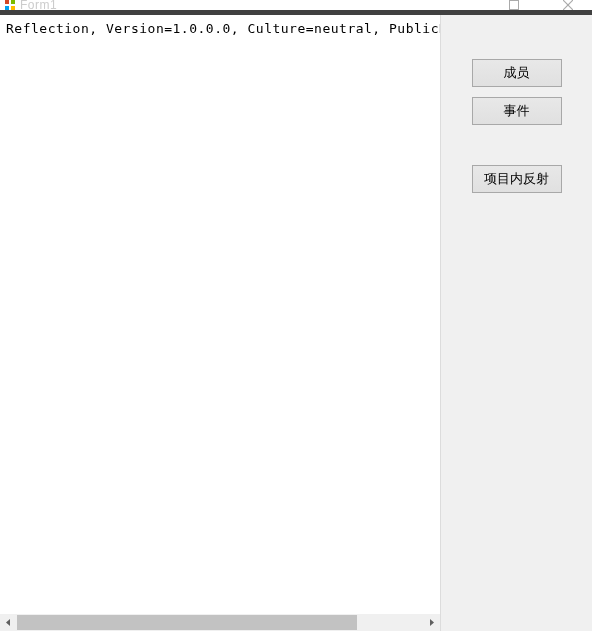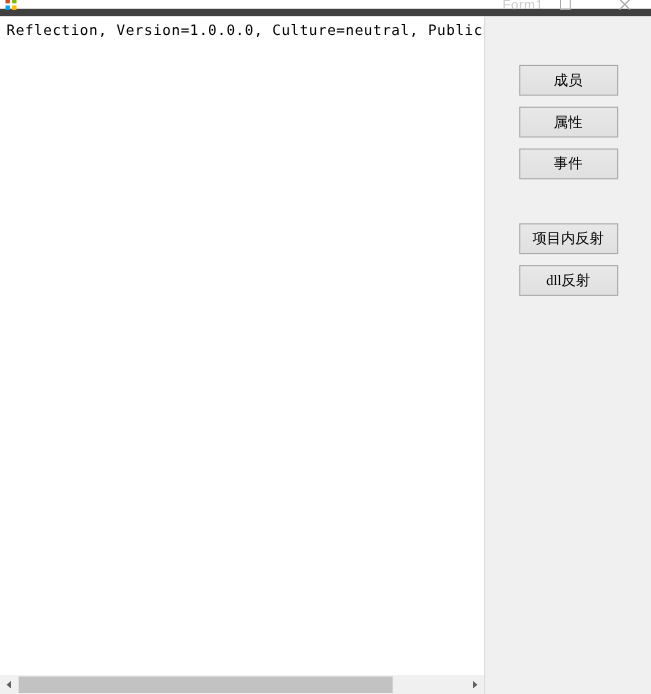--- a/index.html
+++ b/index.html
@@ -17,22 +17,21 @@
       background: #f0f0f0;
       display: flex;
       flex-direction: column;
     }
     .titlebar {
       height: 15px;
       background: #ffffff;
       display: flex;
       align-items: center;
       padding: 0 4px;
-      border-bottom: 7px solid #404040;
-      text-align: right;
+      border-bottom: 5px solid #404040;
     }
     .title-icon {
       width: 12px;
       height: 12px;
       margin-right: 4px;
       display: flex;
       align-items: center;
       justify-content: center;
     }
     .title-text {
@@ -121,21 +120,21 @@
       margin-bottom: 40px;
     }
     .btn-group.second {
       margin-bottom: 12px;
     }
     .wf-button {
       width: 90px;
       height: 28px;
       background: linear-gradient(#e8e8e8, #e0e0e0);
       border: 1px solid #a8a8a8;
-      font-family: Liberation Serif, serif;
+      font-family: Liberation Mono, monospace;
       font-size: 13px;
       color: #000;
       cursor: default;
       display: flex;
       align-items: center;
       justify-content: center;
     }
   </style>
 </head>
 <body>
@@ -182,22 +181,20 @@
           <svg width="7" height="7" viewBox="0 0 7 7">
               <polygon points="2,0 2,7 6,3.5" fill="#606060"></polygon>
             </svg>
         </div>
       </div>
     </div>
 
     <div class="right-panel">
       <div class="btn-group">
         <button class="wf-button">成员</button>
-        <button class="wf-button">属性</button>
         <button class="wf-button">事件</button>
       </div>
       <div class="btn-group second">
         <button class="wf-button">项目内反射</button>
-        <button class="wf-button">dll反射</button>
       </div>
     </div>
   </div>
 </div>
 
 </body></html>

